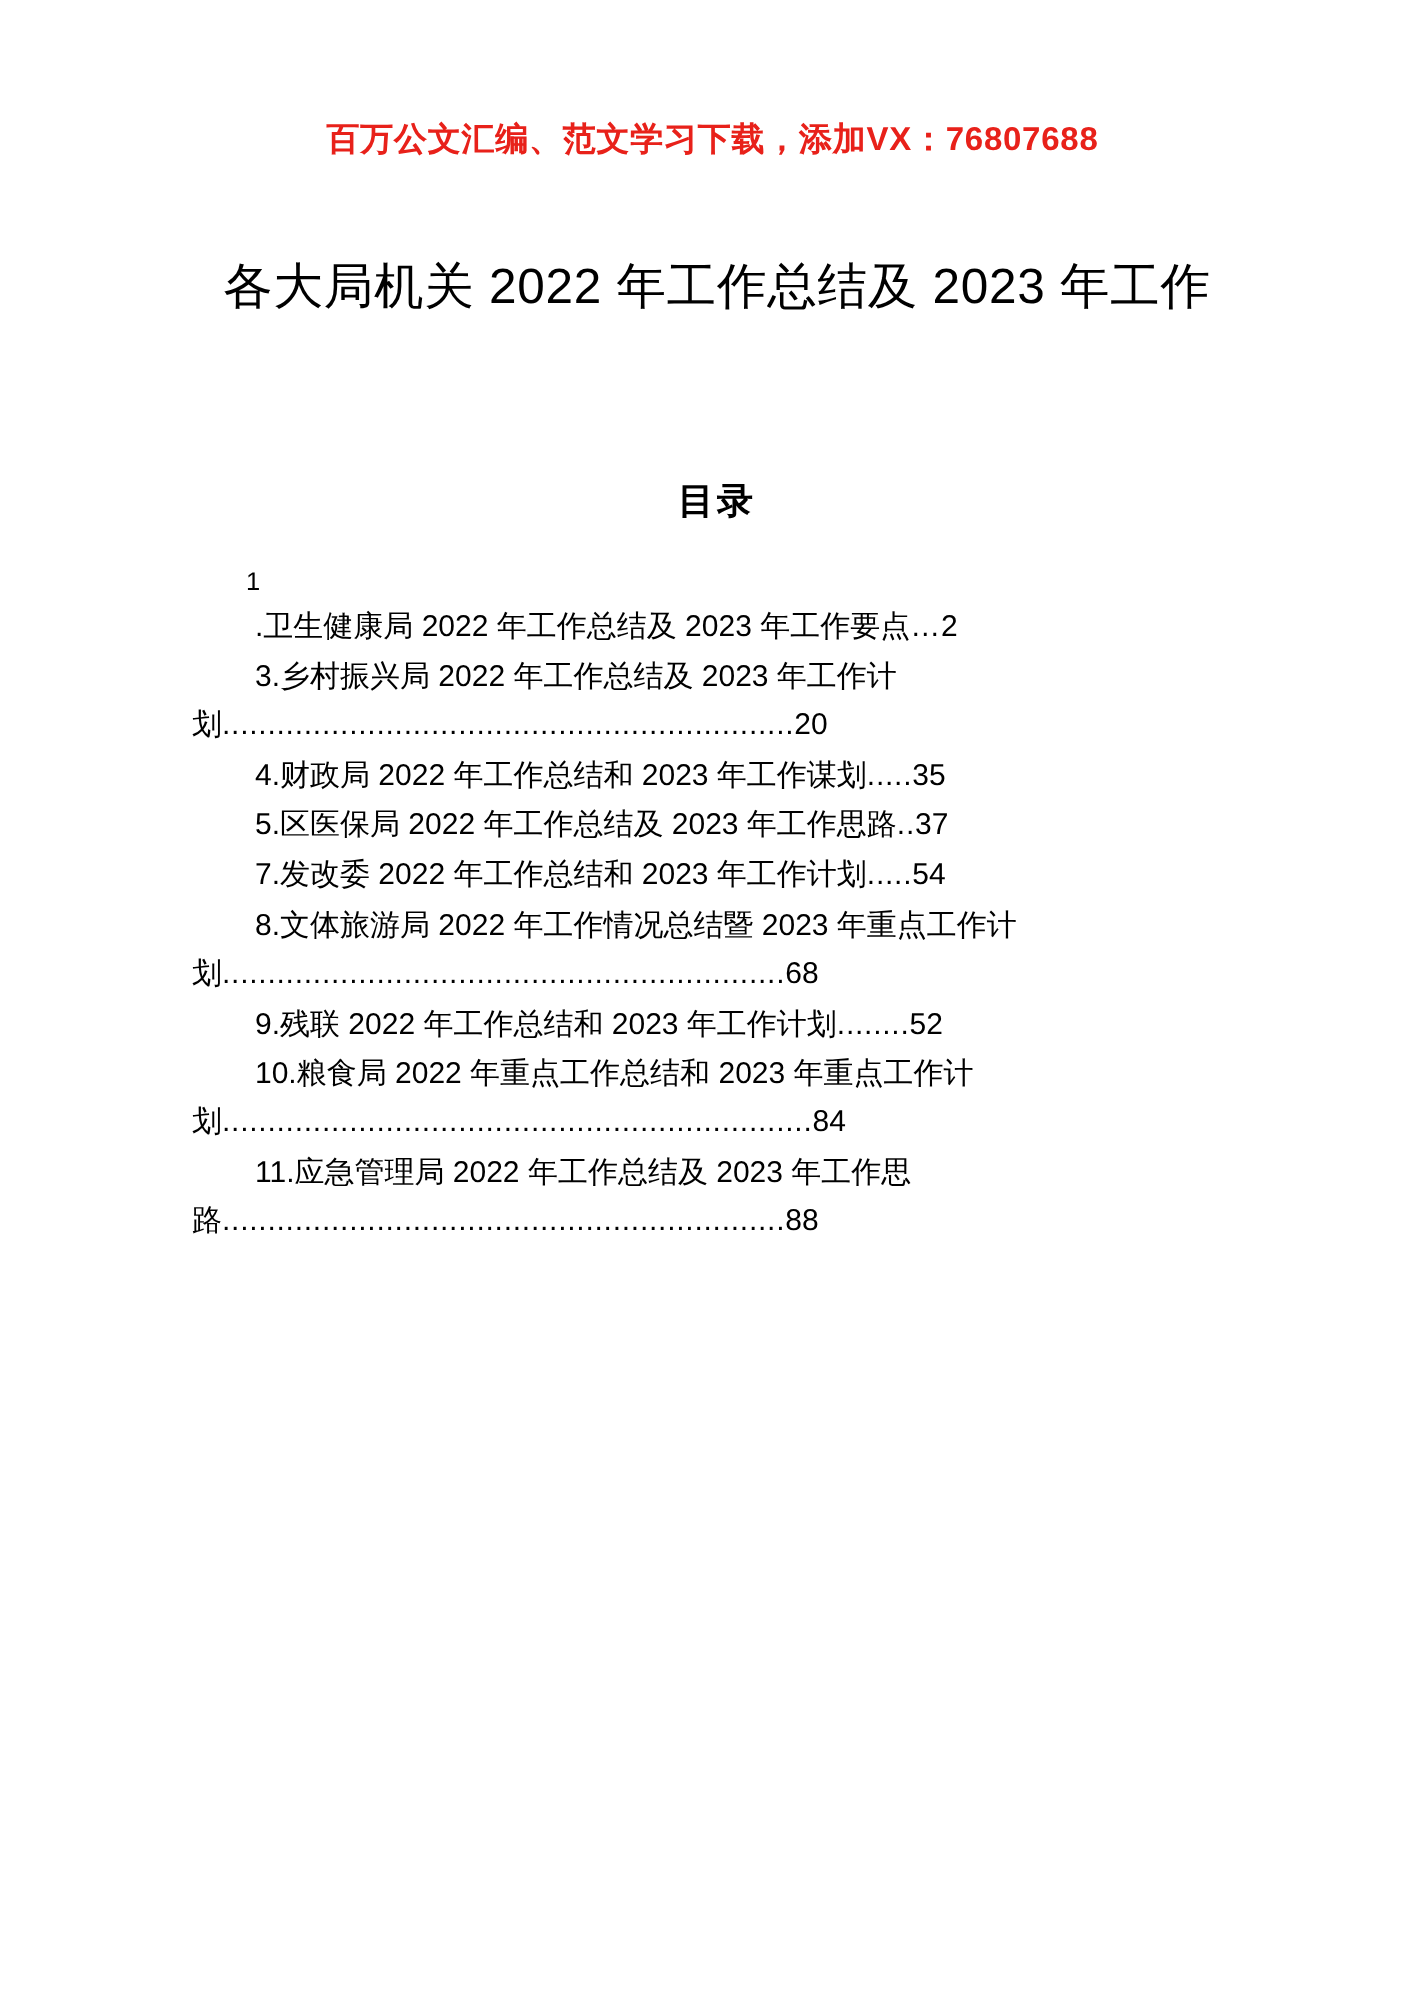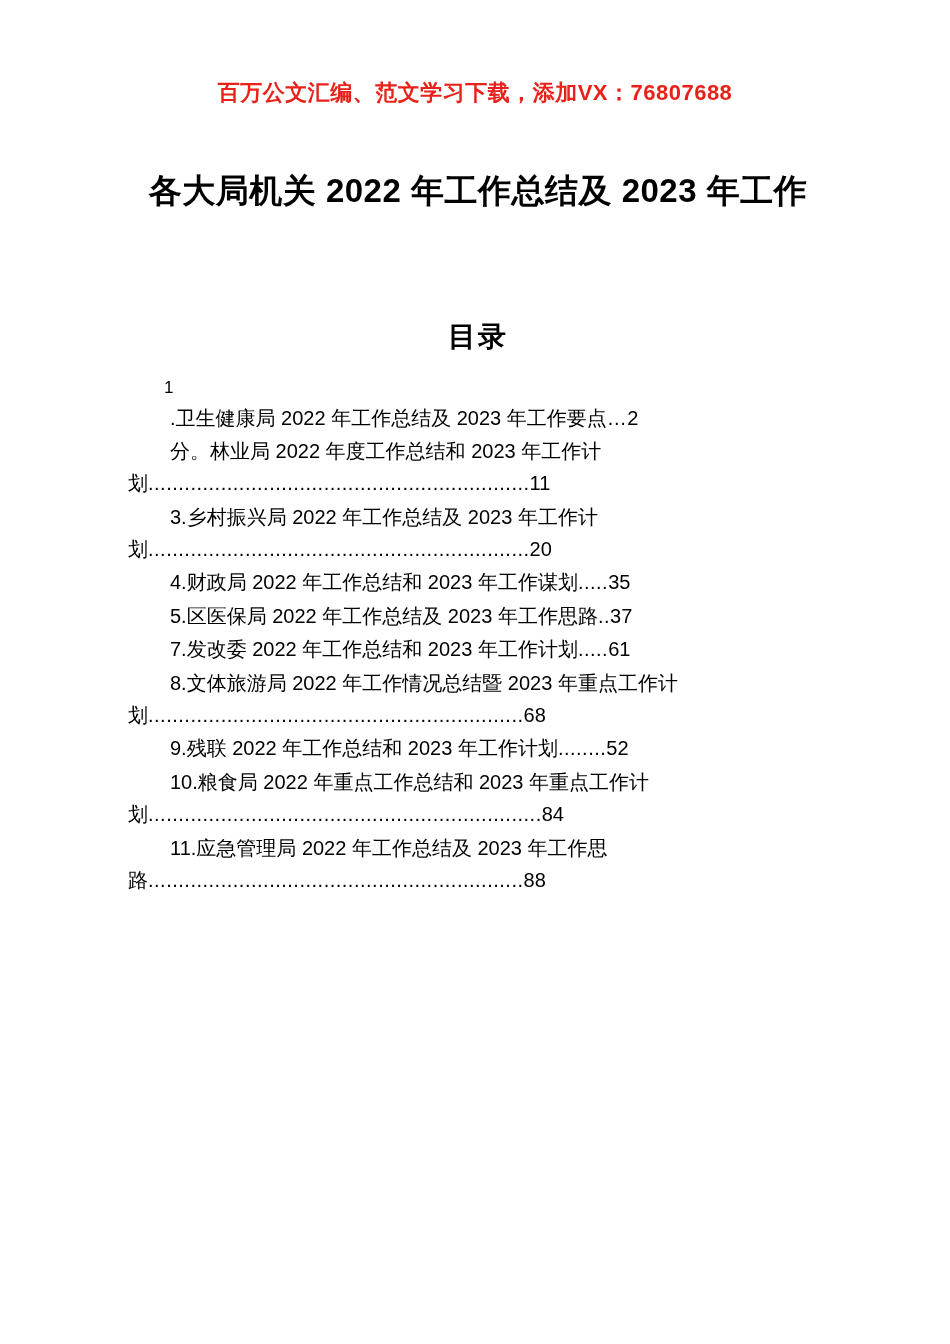--- a/index.html
+++ b/index.html
@@ -34,31 +34,31 @@
     letter-spacing: 0.5px;
     white-space: nowrap;
   }
   .doc-title {
     position: absolute;
     top: 168px;
     left: 128px;
     width: 700px;
     text-align: center;
     font-size: 33px;
-    font-weight: bold;
+    font-weight: normal;
     line-height: 1.42;
     letter-spacing: 0.5px;
   }
   .toc-heading {
     position: absolute;
     top: 318px;
     left: 128px;
     width: 700px;
     text-align: center;
-    font-size: 28px;
+    font-size: 24px;
     font-weight: bold;
     letter-spacing: 2px;
   }
   .toc {
     position: absolute;
     top: 375px;
     left: 128px;
     width: 690px;
   }
   .toc-entry {
@@ -98,39 +98,36 @@
   <div class="toc-heading">目录</div>
 
   <div class="toc">
 
     <div class="toc-entry toc-line-1">1</div>
 
     <div class="toc-entry">
       <span class="indent"></span><span>.卫生健康局 2022 年工作总结及 2023 年工作要点</span><span class="leader">…</span><span class="pg">2</span>
     </div>
 
-    <div class="toc-entry">
-      <span class="indent"></span><span>分。林业局 2022 年度工作总结和 2023 年工作计划</span><span class="leader">...............................................................</span><span class="pg">11</span>
-    </div>
 
     <div class="toc-entry">
       <span class="indent"></span><span>3.乡村振兴局 2022 年工作总结及 2023 年工作计划</span><span class="leader">...............................................................</span><span class="pg">20</span>
     </div>
 
     <div class="toc-entry">
       <span class="indent"></span><span>4.财政局 2022 年工作总结和 2023 年工作谋划</span><span class="leader">.....</span><span class="pg">35</span>
     </div>
 
     <div class="toc-entry">
       <span class="indent"></span><span>5.区医保局 2022 年工作总结及 2023 年工作思路</span><span class="leader">..</span><span class="pg">37</span>
     </div>
 
 
     <div class="toc-entry">
-      <span class="indent"></span><span>7.发改委 2022 年工作总结和 2023 年工作计划</span><span class="leader">.....</span><span class="pg">61</span>
+      <span class="indent"></span><span>7.发改委 2022 年工作总结和 2023 年工作计划</span><span class="leader">.....</span><span class="pg">54</span>
     </div>
 
     <div class="toc-entry">
       <span class="indent"></span><span>8.文体旅游局 2022 年工作情况总结暨 2023 年重点工</span><span>作计划</span><span class="leader">..............................................................</span><span class="pg">68</span>
     </div>
 
     <div class="toc-entry">
       <span class="indent"></span><span>9.残联 2022 年工作总结和 2023 年工作计划</span><span class="leader">........</span><span class="pg">52</span>
     </div>
 

